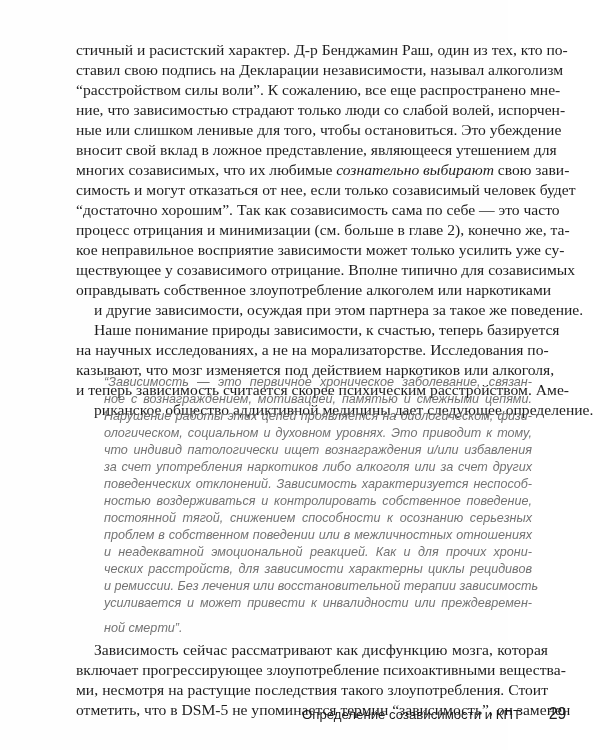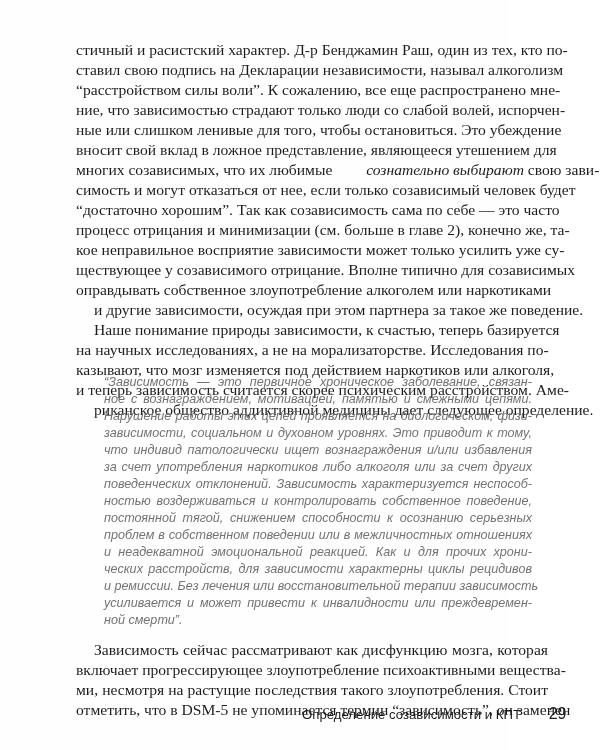--- a/index.html
+++ b/index.html
@@ -48,24 +48,24 @@
     font-style: italic;
     font-size: 12.6px;
     line-height: 16.8px;
     white-space: nowrap;
     text-align: justify;
     text-align-last: justify;
     color: #737373;
   }
   .quote-line.last {
     text-align-last: left;
+    margin-top: 8px;
   }
   em.it {
     font-style: italic;
-    margin-left: 30px;
   }
   .footer {
     position: absolute;
     top: 705px;
     left: 302px;
     width: 260px;
     font-family: "Liberation Sans", "DejaVu Sans", sans-serif;
     font-size: 13.2px;
     color: #1a1a1a;
     white-space: nowrap;
@@ -107,21 +107,21 @@
     <div class="serif-line" style="top:340px">на научных исследованиях, а не на морализаторстве. Исследования по-</div>
     <div class="serif-line" style="top:360px">казывают, что мозг изменяется под действием наркотиков или алкоголя,</div>
     <div class="serif-line" style="top:380px">и теперь зависимость считается скорее психическим расстройством. Аме-</div>
     <div class="serif-line last" style="top:400px">риканское общество аддиктивной медицины дает следующее определение.</div>
   </div>
 
   <div>
     <div class="quote-line" style="top:374px">“Зависимость — это первичное хроническое заболевание, связан-</div>
     <div class="quote-line" style="top:391px">ное с вознаграждением, мотивацией, памятью и смежными цепями.</div>
     <div class="quote-line" style="top:408px">Нарушение работы этих цепей проявляется на биологическом, физи-</div>
-    <div class="quote-line" style="top:425px">зависимости, социальном и духовном уровнях. Это приводит к тому,</div>
+    <div class="quote-line" style="top:425px">ологическом, социальном и духовном уровнях. Это приводит к тому,</div>
     <div class="quote-line" style="top:442px">что индивид патологически ищет вознаграждения и/или избавления</div>
     <div class="quote-line" style="top:459px">за счет употребления наркотиков либо алкоголя или за счет других</div>
     <div class="quote-line" style="top:476px">поведенческих отклонений. Зависимость характеризуется неспособ-</div>
     <div class="quote-line" style="top:493px">ностью воздерживаться и контролировать собственное поведение,</div>
     <div class="quote-line" style="top:510px">постоянной тягой, снижением способности к осознанию серьезных</div>
     <div class="quote-line" style="top:527px">проблем в собственном поведении или в межличностных отношениях</div>
     <div class="quote-line" style="top:544px">и неадекватной эмоциональной реакцией. Как и для прочих хрони-</div>
     <div class="quote-line" style="top:561px">ческих расстройств, для зависимости характерны циклы рецидивов</div>
     <div class="quote-line" style="top:578px">и ремиссии. Без лечения или восстановительной терапии зависимость</div>
     <div class="quote-line" style="top:595px">усиливается и может привести к инвалидности или преждевремен-</div>

